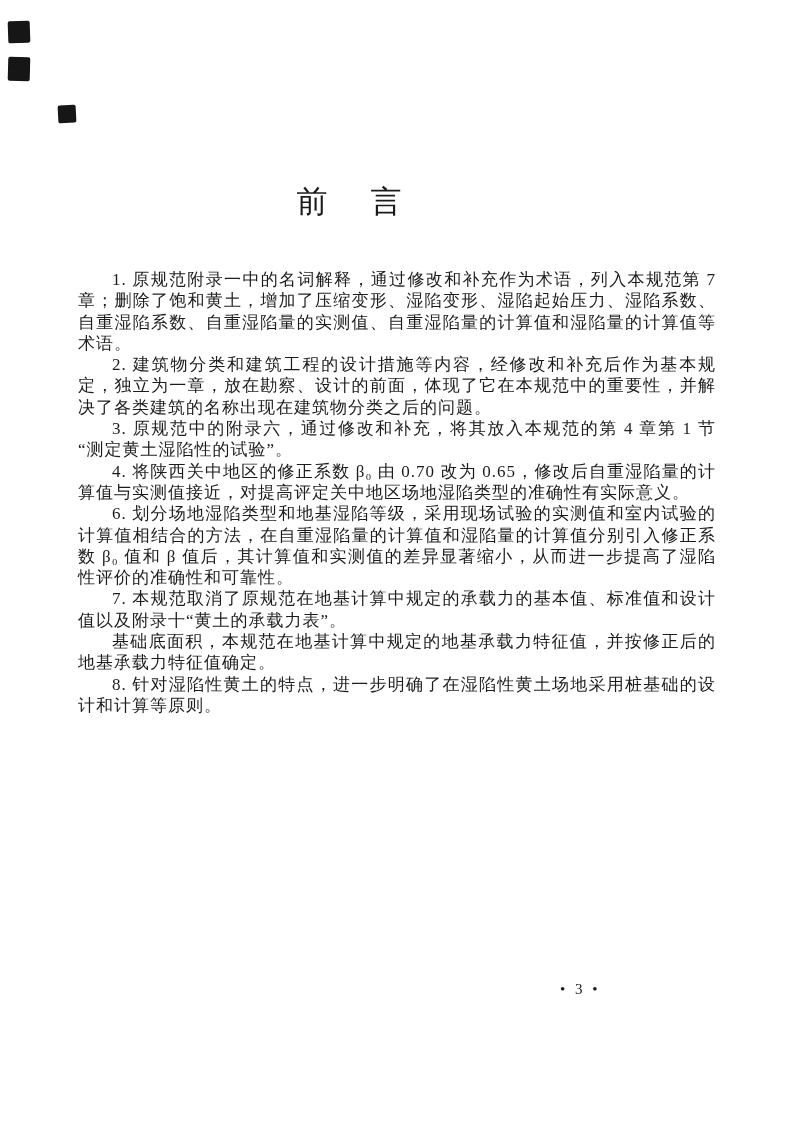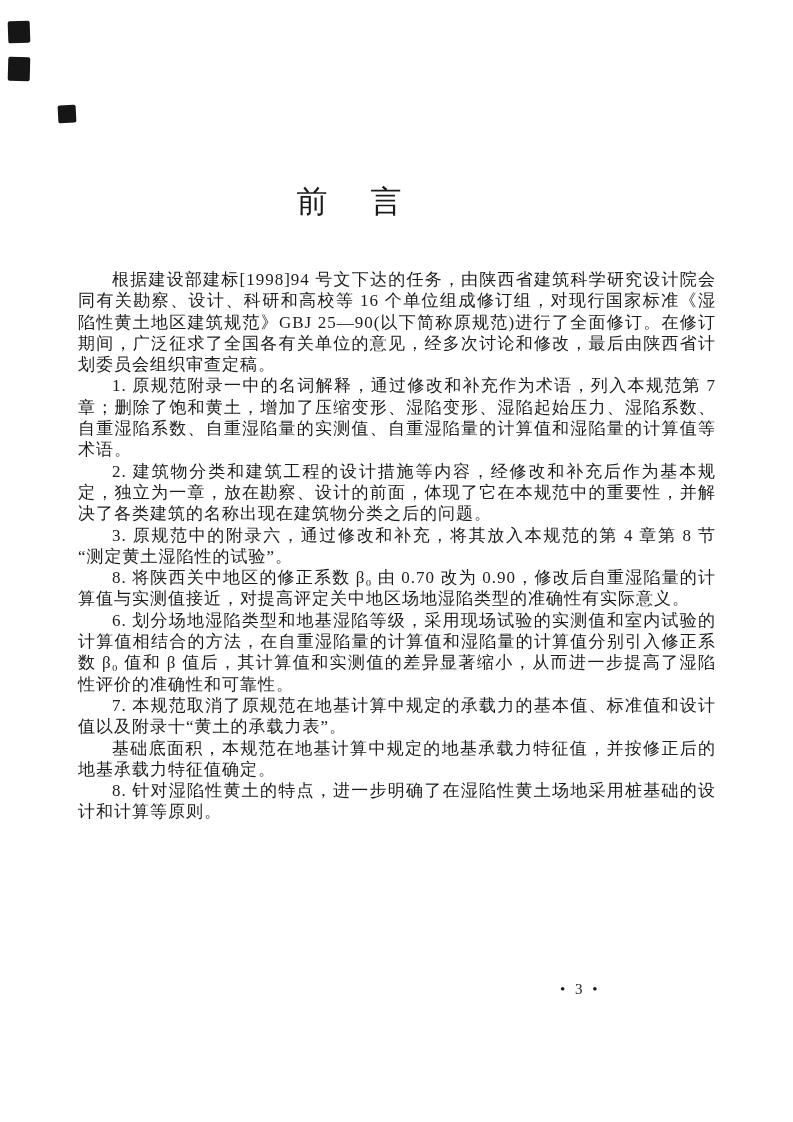--- a/index.html
+++ b/index.html
@@ -67,25 +67,24 @@
 <body>
 
 <div class="page">
   <div class="mark mark-1"></div>
   <div class="mark mark-2"></div>
   <div class="mark mark-3"></div>
 
   <div class="content">
     <h1 class="doc-title">前　言</h1>
     <div id="paragraph-container">
-        <p class="para">根据建设部建标[1998]94 号文下达的任务，由陕西省建筑科学研究设计院会同有关勘察、设计、科研和高校等 16 个单位组成修订组，对现行国家标准《湿陷性黄土地区建筑规范》GBJ 25—90(以下简称原规范)进行了全面修订。在修订期间，广泛征求了全国各有关单位的意见，经多次讨论和修改，最后由陕西省计划委员会组织审查定稿。</p>
         <p class="para">1. 原规范附录一中的名词解释，通过修改和补充作为术语，列入本规范第 7 章；删除了饱和黄土，增加了压缩变形、湿陷变形、湿陷起始压力、湿陷系数、自重湿陷系数、自重湿陷量的实测值、自重湿陷量的计算值和湿陷量的计算值等术语。</p>
         <p class="para">2. 建筑物分类和建筑工程的设计措施等内容，经修改和补充后作为基本规定，独立为一章，放在勘察、设计的前面，体现了它在本规范中的重要性，并解决了各类建筑的名称出现在建筑物分类之后的问题。</p>
-        <p class="para">3. 原规范中的附录六，通过修改和补充，将其放入本规范的第 4 章第 8 节“测定黄土湿陷性的试验”。</p>
-        <p class="para">8. 将陕西关中地区的修正系数 β₀ 由 0.70 改为 0.90，修改后自重湿陷量的计算值与实测值接近，对提高评定关中地区场地湿陷类型的准确性有实际意义。</p>
+        <p class="para">3. 原规范中的附录六，通过修改和补充，将其放入本规范的第 4 章第 1 节“测定黄土湿陷性的试验”。</p>
+        <p class="para">4. 将陕西关中地区的修正系数 β₀ 由 0.70 改为 0.65，修改后自重湿陷量的计算值与实测值接近，对提高评定关中地区场地湿陷类型的准确性有实际意义。</p>
         <p class="para">6. 划分场地湿陷类型和地基湿陷等级，采用现场试验的实测值和室内试验的计算值相结合的方法，在自重湿陷量的计算值和湿陷量的计算值分别引入修正系数 β₀ 值和 β 值后，其计算值和实测值的差异显著缩小，从而进一步提高了湿陷性评价的准确性和可靠性。</p>
         <p class="para">7. 本规范取消了原规范在地基计算中规定的承载力的基本值、标准值和设计值以及附录十“黄土的承载力表”。</p>
         <p class="para">基础底面积，本规范在地基计算中规定的地基承载力特征值，并按修正后的地基承载力特征值确定。</p>
         <p class="para">8. 针对湿陷性黄土的特点，进一步明确了在湿陷性黄土场地采用桩基础的设计和计算等原则。</p>
       </div>
   </div>
 
   <div class="page-number">• 3 •</div>
 </div>
 

